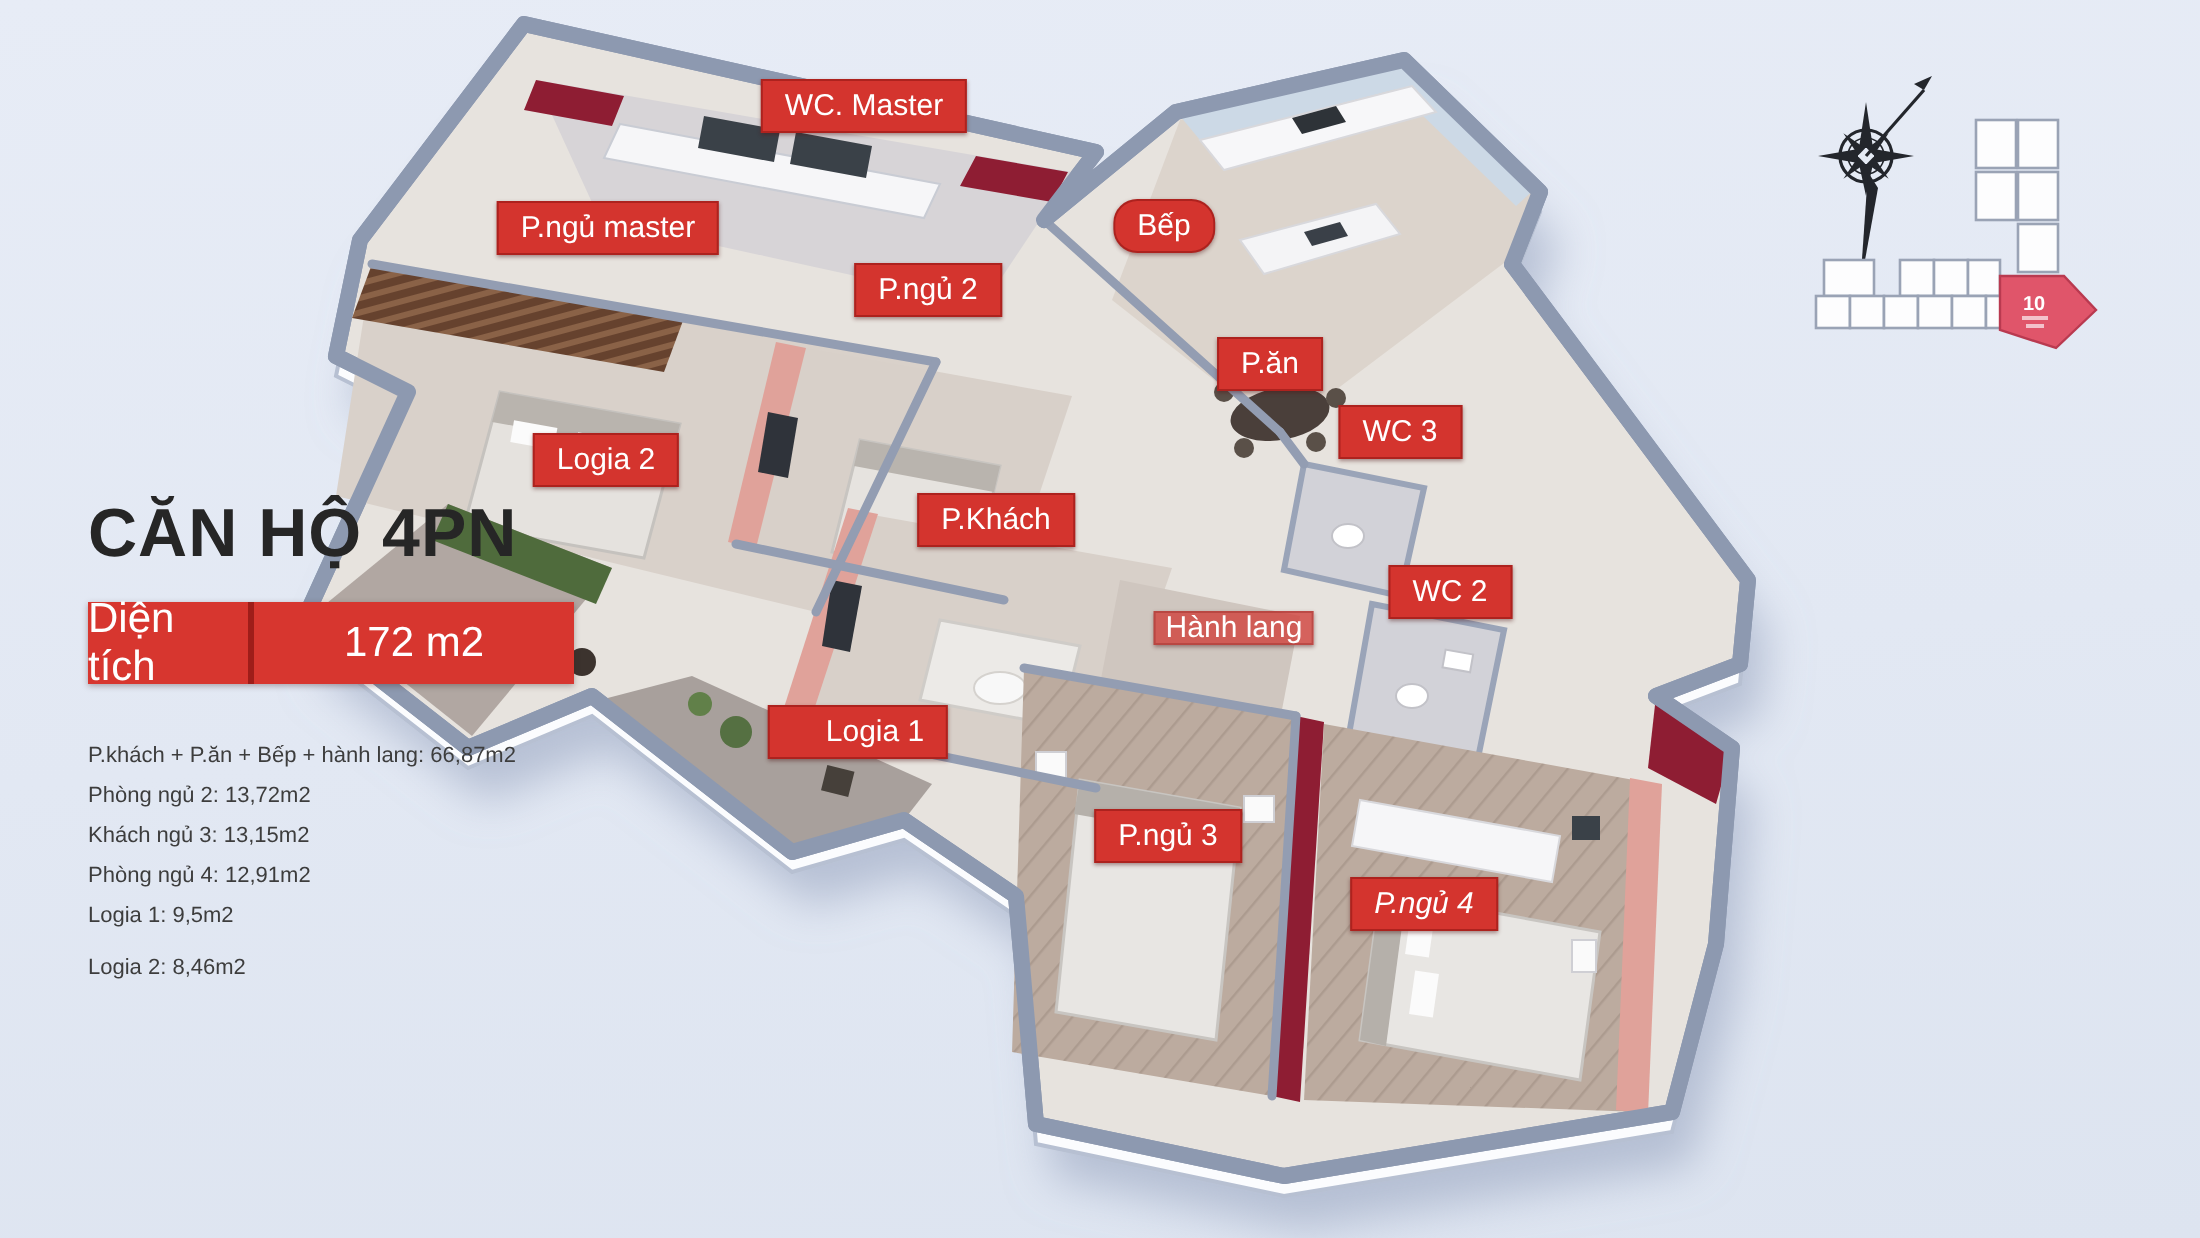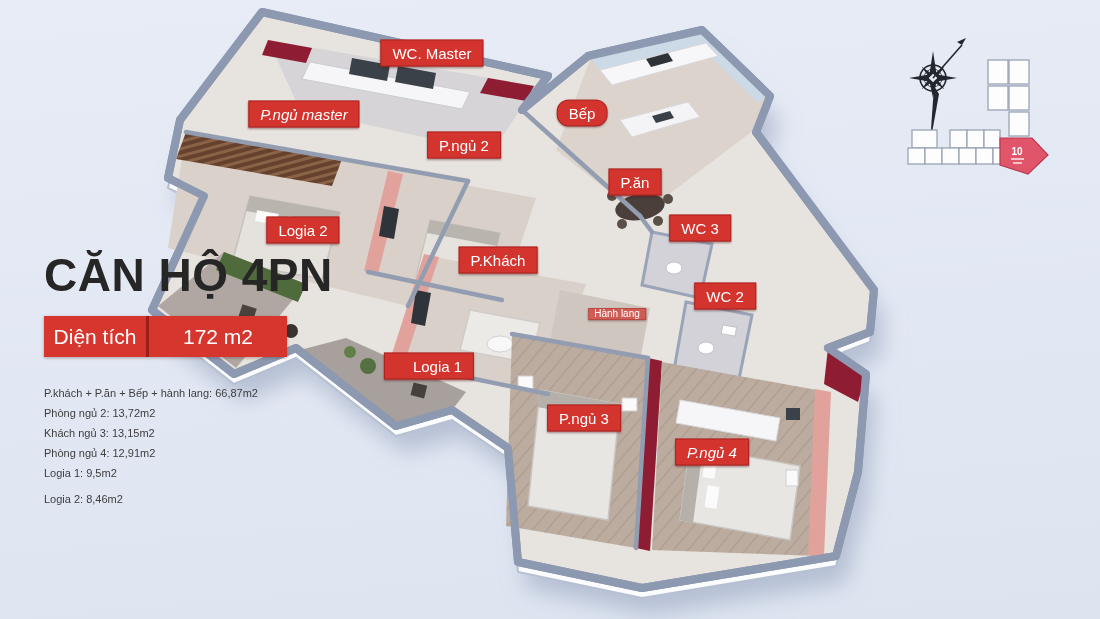--- a/index.html
+++ b/index.html
@@ -3,37 +3,37 @@
 <meta charset="utf-8">
 <style>
   html,body{margin:0;padding:0;}
   body{font-family:"Liberation Sans", sans-serif;}
   .stage{position:relative;width:1100px;height:619px;overflow:hidden;
          background:linear-gradient(175deg,#e7ecf6 0%,#e2e8f3 55%,#dde4f0 100%);}
   .stage svg{position:absolute;left:0;top:0;}
 
   
   .panel{position:absolute;left:44px;top:248px;width:360px;z-index:30;}
-  .title{font-size:46px;font-weight:800;color:#262626;letter-spacing:0.5px;margin:0 0 14px 0;}
+  .title{font-size:34px;font-weight:800;color:#262626;letter-spacing:0.5px;margin:0 0 14px 0;}
   .area-box{width:243px;height:41px;background:#d7362f;display:flex;align-items:stretch;
             box-shadow:0 1px 3px rgba(60,30,30,.35);}
   .area-box .cell{display:flex;align-items:center;justify-content:center;color:#fff;font-size:21px;}
-  .area-box .c1{width:102px;}
+  .area-box .c1{width:80px;}
   .area-box .vdiv{width:3px;background:rgba(90,0,0,.45);}
   .area-box .c2{flex:1;}
   .lines{margin-top:28px;}
   .info-line{font-size:11px;color:#3d3d3d;line-height:16px;margin-bottom:4px;white-space:nowrap;}
   .info-line:nth-child(6){margin-top:10px;}
   .info-line:nth-child(7){margin-top:8px;}
 
   
   .chip{position:absolute;transform:translate(-50%,-50%);background:#d4342e;color:#fff;
         font-size:15px;line-height:1;padding:5px 11px;white-space:nowrap;z-index:20;
         box-shadow:0 1px 2px rgba(80,20,20,.45);border:1px solid rgba(140,20,18,.55);}
-  .chip.sm{font-size:10px;padding:0 5px;background:rgba(208,62,56,.78);border-color:rgba(150,40,38,.4);}
+  .chip.sm{font-size:15px;padding:0 5px;background:rgba(208,62,56,.78);border-color:rgba(150,40,38,.4);}
 </style>
 </head>
 <body>
 
 <div class="stage">
 
   <svg width="1100" height="619" viewBox="0 0 1100 619">
     <defs>
       <filter id="soft" x="-25%" y="-25%" width="150%" height="160%">
         <feDropShadow dx="9" dy="16" stdDeviation="11" flood-color="#93a0bb" flood-opacity="0.55"></feDropShadow>
@@ -209,25 +209,25 @@
       </g>
       <path d="M100,86 L132,86 L148,103 L128,122 L100,113 Z" fill="#e0556a" stroke="#b93a50" stroke-width="1.2"></path>
       <text x="117" y="103" text-anchor="middle" font-size="10" font-weight="bold" fill="#ffffff">10</text>
       <rect x="111" y="106" width="13" height="2" fill="#f3c2cb"></rect>
       <rect x="113" y="110" width="9" height="2" fill="#f3c2cb"></rect>
     </g>
   </svg>
 
   <div id="labels">
       <div class="chip md" style="left: 432px; top: 53px;">WC. Master</div>
-      <div class="chip md" style="left: 304px; top: 114px; font-style: italic;">P.ngủ master</div>
+      <div class="chip md" style="left: 304px; top: 114px;">P.ngủ master</div>
       <div class="chip md" style="left: 582px; top: 113px; border-radius: 12px;">Bếp</div>
       <div class="chip md" style="left: 464px; top: 145px;">P.ngủ 2</div>
       <div class="chip md" style="left: 635px; top: 182px;">P.ăn</div>
-      <div class="chip md" style="left: 700px; top: 228px;">WC 3</div>
+      <div class="chip md" style="left: 700px; top: 216px;">WC 3</div>
       <div class="chip md" style="left: 303px; top: 230px;">Logia 2</div>
       <div class="chip md" style="left: 498px; top: 260px;">P.Khách</div>
       <div class="chip md" style="left: 725px; top: 296px;">WC 2</div>
       <div class="chip sm" style="left: 617px; top: 314px;">Hành lang</div>
       <div class="chip md" style="left: 429px; top: 366px; padding-left: 28px;">Logia 1</div>
       <div class="chip md" style="left: 584px; top: 418px;">P.ngủ 3</div>
       <div class="chip md" style="left: 712px; top: 452px; font-style: italic;">P.ngủ 4</div>
     </div>
 
   <aside class="panel">

